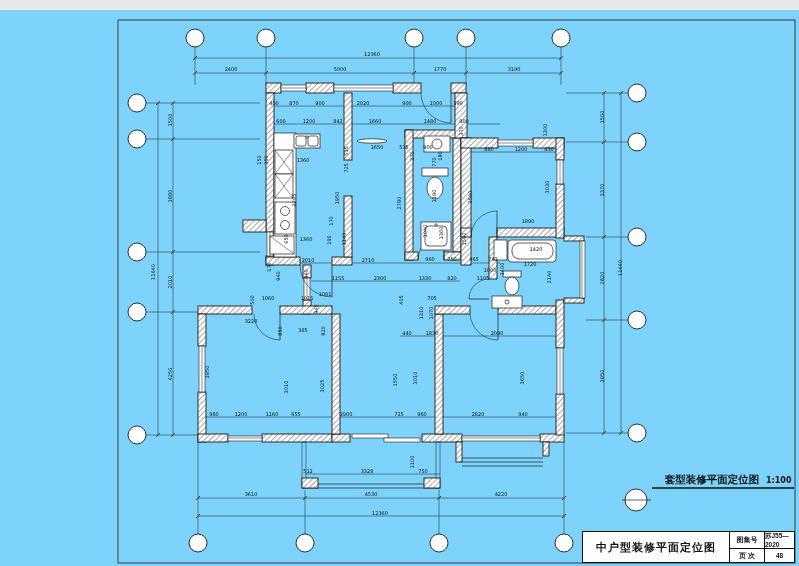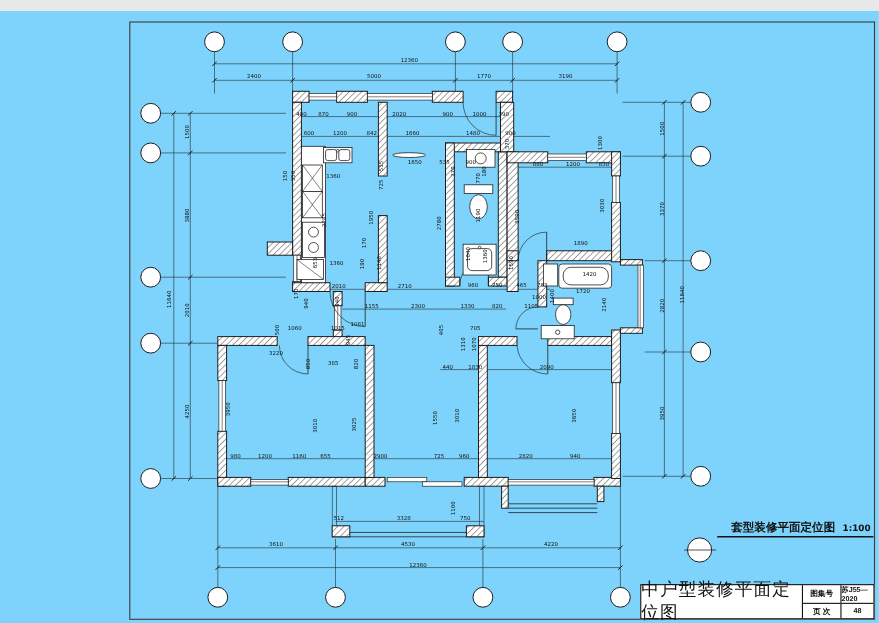--- a/index.html
+++ b/index.html
@@ -12,21 +12,21 @@
   .wall{fill:url(#hatch);stroke:#1c1c1c;stroke-width:.9;}
   .win{fill:#fff;stroke:#1c1c1c;stroke-width:.6;}
   .fix{fill:#fff;stroke:#1c1c1c;stroke-width:.7;}
   .arc{fill:none;stroke:#1c1c1c;stroke-width:.55;}
   .bubble{fill:#fff;stroke:#1c1c1c;stroke-width:.9;}
   .tick{stroke:#1c1c1c;stroke-width:.9;}
   
   .tblock{position:absolute;left:582px;top:521px;width:213px;height:32px;
           border:1.5px solid #111;box-sizing:border-box;display:flex;background:#fff;}
   .tmain{width:146px;border-right:1.4px solid #111;display:flex;align-items:center;
-         justify-content:center;font-weight:normal;font-size:16px;color:#111;letter-spacing:1px;}
+         justify-content:center;font-weight:bold;font-size:11px;color:#111;letter-spacing:1px;}
   .tright{flex:1;display:flex;flex-direction:column;}
   .trow{flex:1;display:flex;}
   .trow:first-child{border-bottom:1px solid #111;}
   .tlabel{width:34px;border-right:1px solid #111;display:flex;align-items:center;
           justify-content:center;font-size:7px;font-weight:bold;color:#111;}
   .tvalue{flex:1;display:flex;align-items:center;justify-content:center;
           font-size:6.5px;font-weight:bold;color:#111;}
   .cap{font:bold 10.5px "DejaVu Sans",sans-serif;fill:#111;text-anchor:middle;}
   .capscale{font:bold 8px "DejaVu Sans",sans-serif;fill:#111;}
 </style>

